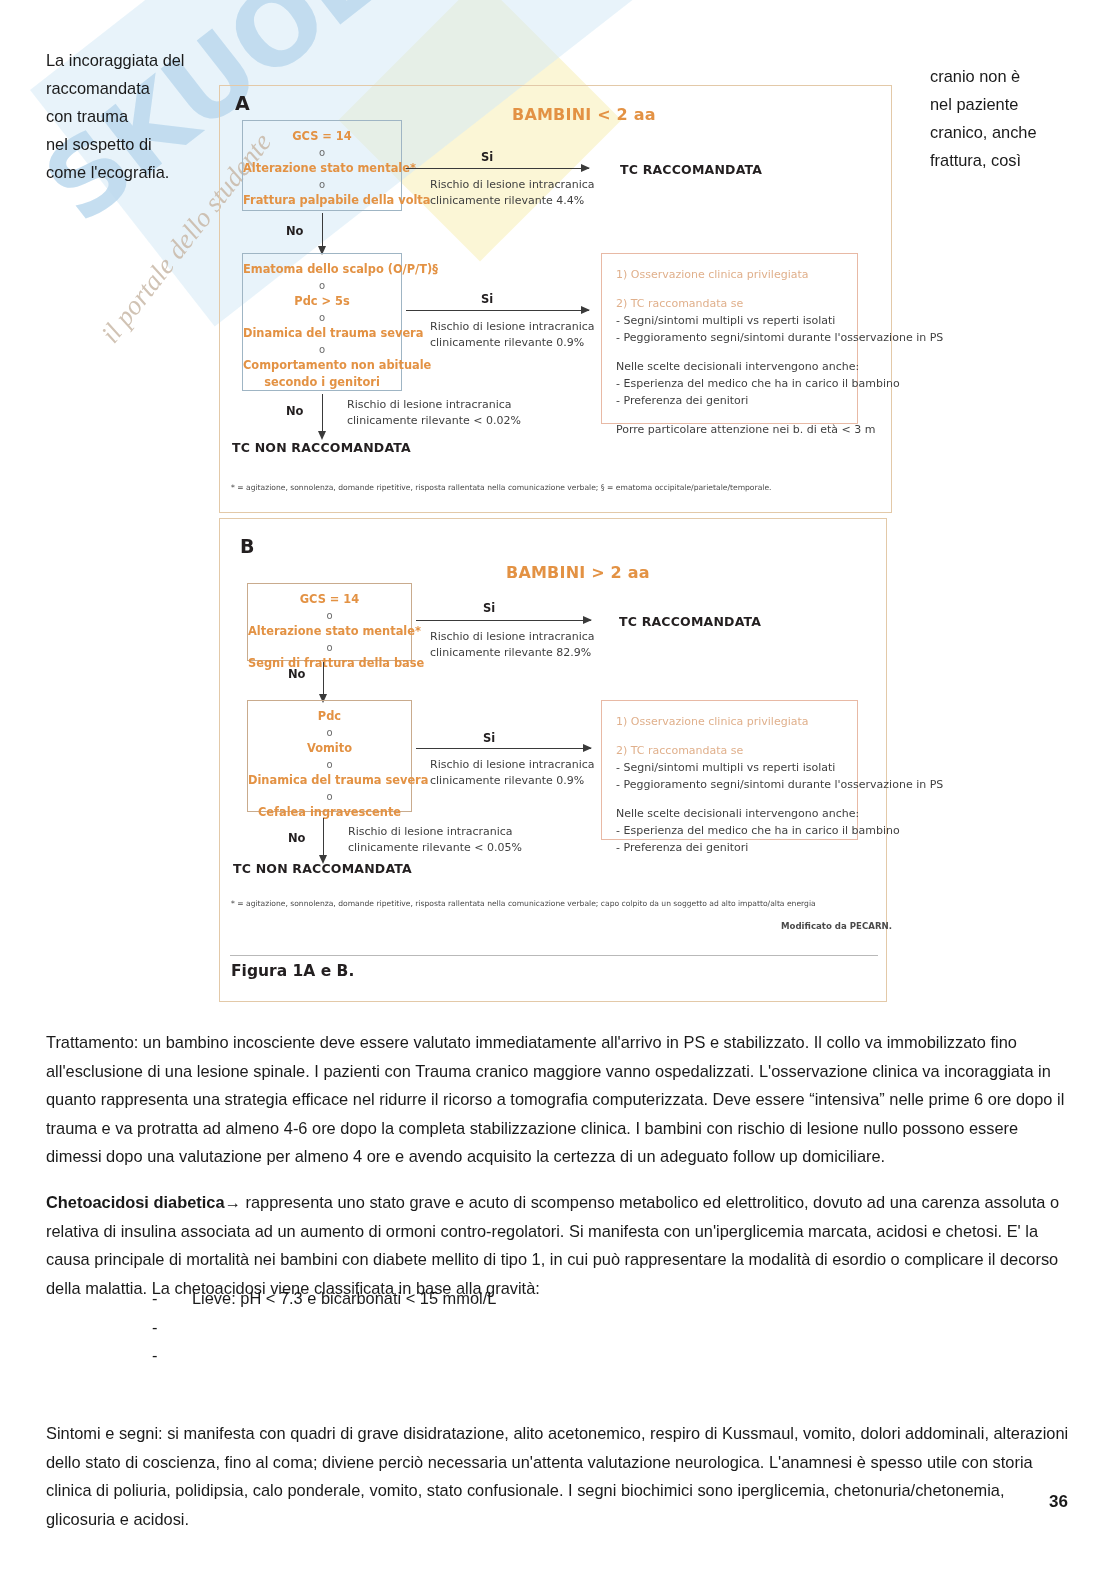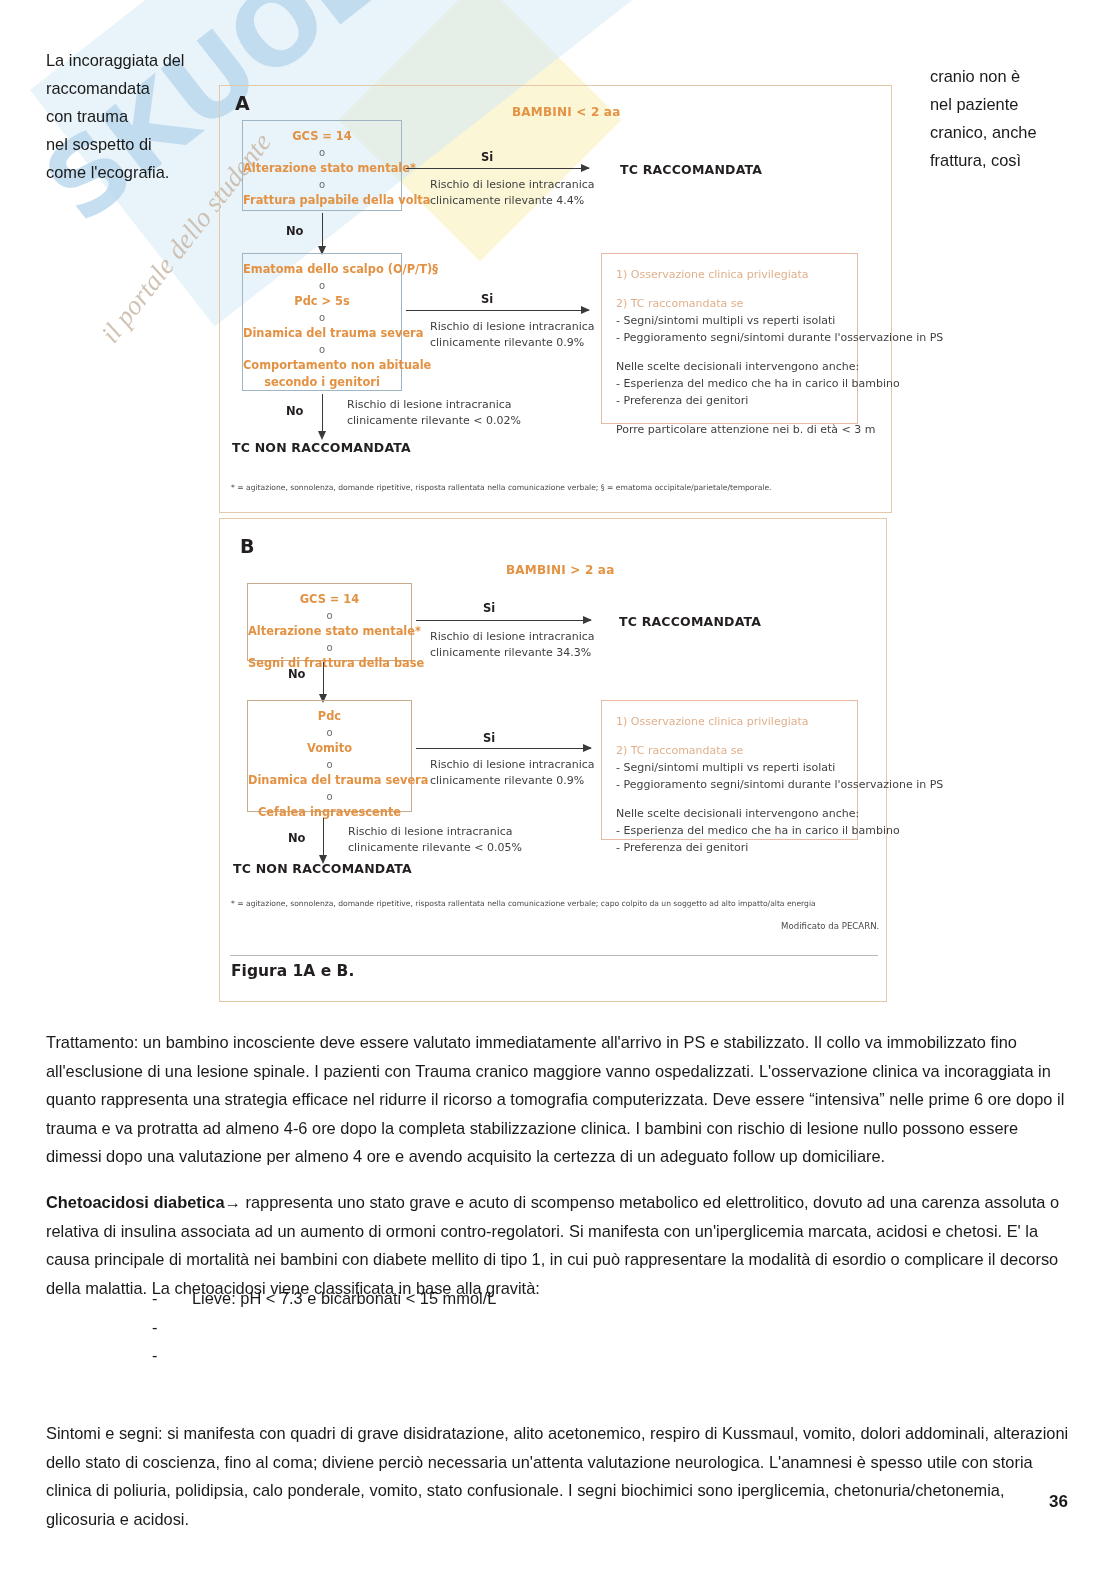--- a/index.html
+++ b/index.html
@@ -124,21 +124,21 @@
     position: absolute;
     font-family: "DejaVu Sans", sans-serif;
     font-size: 19px;
     font-weight: bold;
     color: #231f20;
   }
 
   .age-label {
     position: absolute;
     font-family: "DejaVu Sans", sans-serif;
-    font-size: 12px;
+    font-size: 16px;
     font-weight: bold;
     color: #e39244;
     letter-spacing: 0.2px;
     white-space: nowrap;
   }
 
   .crit-box {
     position: absolute;
     border: 1px solid #9fb5c4;
     box-sizing: border-box;
@@ -431,21 +431,21 @@
     <div class="crit-or">o</div>
     <div class="crit-line">Alterazione stato mentale*</div>
     <div class="crit-or">o</div>
     <div class="crit-line">Segni di frattura della base</div>
   </div>
 
   <div class="si-label" style="left:483px; top:601px;">Si</div>
   <div class="h-arrow" style="left:416px; top:620px; width:175px;"></div>
   <div class="risk-text" style="left:430px; top:629px;">
     <div>Rischio di lesione intracranica</div>
-    <div>clinicamente rilevante 34.3%</div>
+    <div>clinicamente rilevante 82.9%</div>
   </div>
   <div class="outcome" style="left:619px; top:614px;">TC RACCOMANDATA</div>
 
   <div class="no-label" style="left:288px; top:667px;">No</div>
   <div class="v-arrow" style="left:323px; top:662px; height:33px;"></div>
 
   <div class="crit-box tan" style="left:247px; top:700px; width:165px; height:112px;">
     <div class="crit-line">Pdc</div>
     <div class="crit-or">o</div>
     <div class="crit-line">Vomito</div>
@@ -476,21 +476,21 @@
     <div class="side-head">2) TC raccomandata se</div>
     <div class="side-item">- Segni/sintomi multipli vs reperti isolati</div>
     <div class="side-item">- Peggioramento segni/sintomi durante l'osservazione in PS</div>
     <div class="side-gap"></div>
     <div class="side-item">Nelle scelte decisionali intervengono anche:</div>
     <div class="side-item">- Esperienza del medico che ha in carico il bambino</div>
     <div class="side-item">- Preferenza dei genitori</div>
   </div>
 
   <div class="fig-footnote" style="left:231px; top:899px;">* = agitazione, sonnolenza, domande ripetitive, risposta rallentata nella comunicazione verbale; capo colpito da un soggetto ad alto impatto/alta energia</div>
-  <div class="fig-source" style="left:781px; top:921px;">Modificato da PECARN.</div>
+  <div class="fig-source" style="left:781px; top:921px;font-weight:bold;">Modificato da PECARN.</div>
 
   <div class="cap-rule" style="left:230px; top:955px; width:648px;"></div>
   <div class="cap-title" style="left:231px; top:962px;">Figura 1A e B.</div>
 </div>
 
 <div class="prose" id="para-trattamento">Trattamento: un bambino incosciente deve essere valutato immediatamente all'arrivo in PS e stabilizzato. Il collo va immobilizzato fino all'esclusione di una lesione spinale. I pazienti con Trauma cranico maggiore vanno ospedalizzati. L'osservazione clinica va incoraggiata in quanto rappresenta una strategia efficace nel ridurre il ricorso a tomografia computerizzata. Deve essere “intensiva” nelle prime 6 ore dopo il trauma e va protratta ad almeno 4-6 ore dopo la completa stabilizzazione clinica. I bambini con rischio di lesione nullo possono essere dimessi dopo una valutazione per almeno 4 ore e avendo acquisito la certezza di un adeguato follow up domiciliare.</div>
 
 <div class="prose" id="para-cheto"><span class="lead-term">Chetoacidosi diabetica</span><span>→</span><span> rappresenta uno stato grave e acuto di scompenso metabolico ed elettrolitico, dovuto ad una carenza assoluta o relativa di insulina associata ad un aumento di ormoni contro-regolatori. Si manifesta con un'iperglicemia marcata, acidosi e chetosi. E' la causa principale di mortalità nei bambini con diabete mellito di tipo 1, in cui può rappresentare la modalità di esordio o complicare il decorso della malattia. La chetoacidosi viene classificata in base alla gravità:</span></div>
 
 <div class="dash-list" id="dash-list-gravita">

